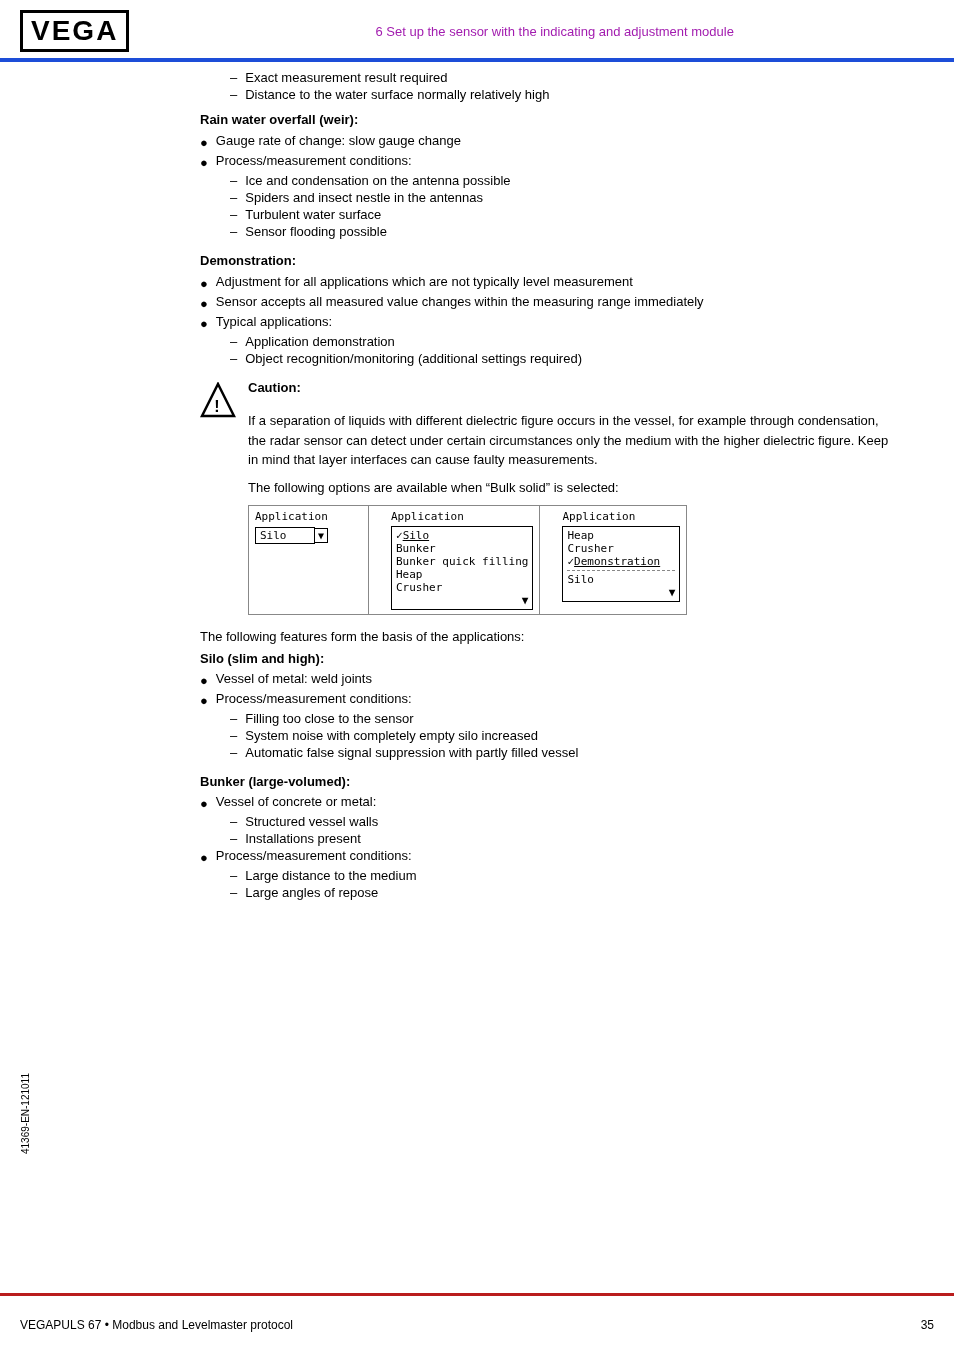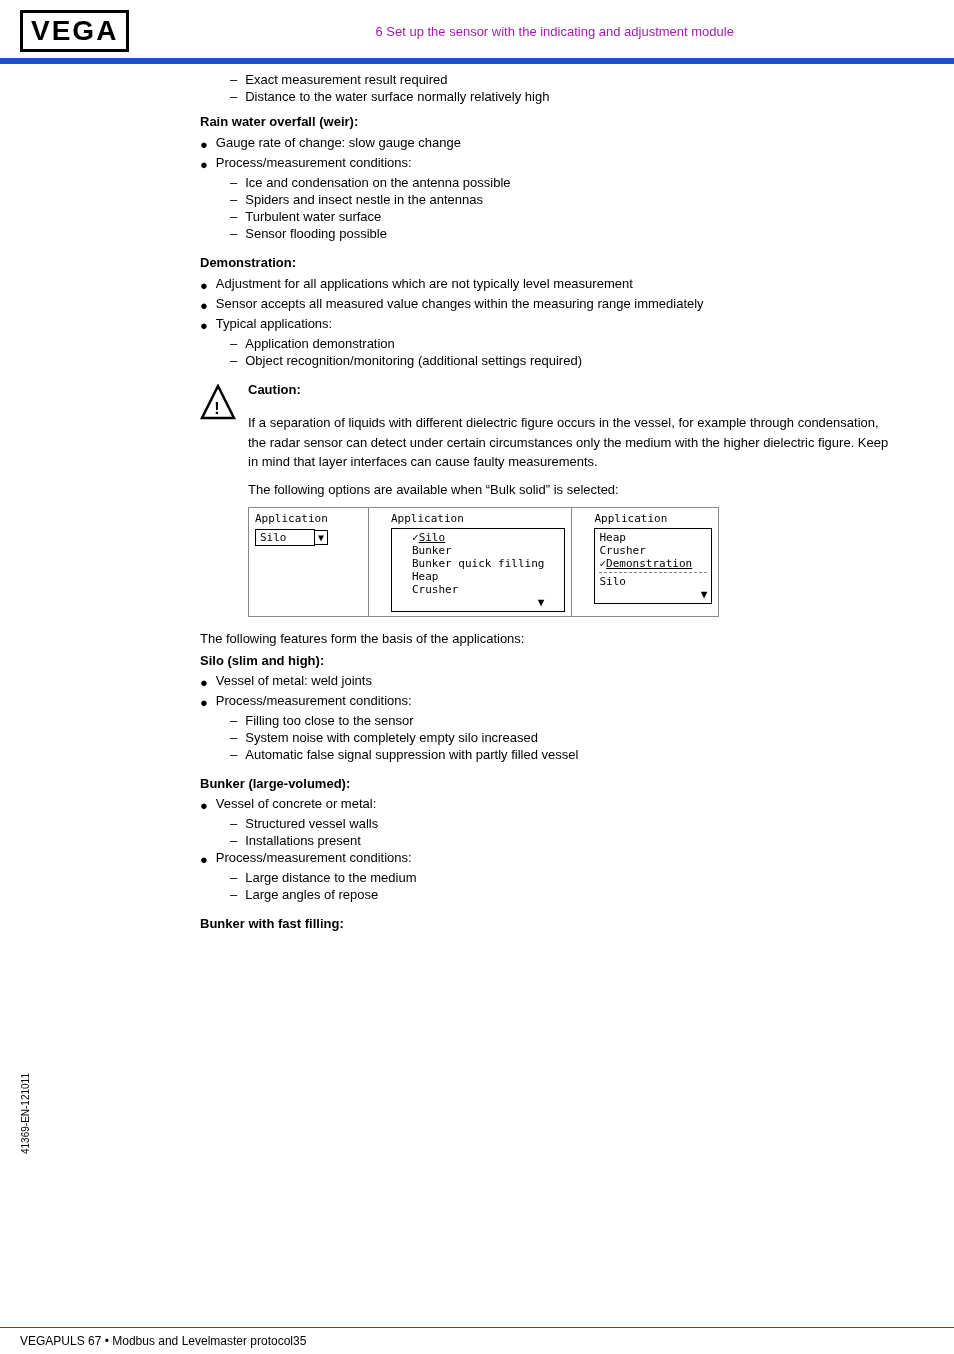--- a/index.html
+++ b/index.html
@@ -11,21 +11,21 @@
       width: 954px;
       min-height: 1354px;
       position: relative;
     }
 
     
     .header {
       display: flex;
       align-items: center;
       padding: 10px 4px 6px 20px;
-      border-bottom: 6px solid #1d4ed8;
+      border-bottom: 4px solid #1d4ed8;
       margin-bottom: 8px;
       justify-content: space-between;
     }
     .logo {
       font-size: 28px;
       font-weight: 900;
       font-family: Arial Black, Arial, sans-serif;
       letter-spacing: 2px;
       color: #000;
       border: 3px solid #000;
@@ -106,24 +106,24 @@
       margin-bottom: 5px;
     }
 
     
     .footer {
       position: absolute;
       bottom: 0;
       left: 0;
       right: 0;
       display: flex;
-      justify-content: flex-start;
+      justify-content: space-between;
       align-items: center;
-      padding: 6px 20px;
-      border-top: 1px solid #b91c1c;
+      padding: 22px 20px;
+      border-top: 3px solid #b91c1c;
       font-size: 12px;
     }
 
     
     .side-text {
       position: absolute;
       left: 20px;
       bottom: 200px;
       font-size: 10px;
       writing-mode: vertical-rl;
@@ -224,21 +224,21 @@
         <div style="border-right:1px solid #888; padding:4px 6px; min-width:120px;">
           <div style="font-size:11px; font-family:monospace; margin-bottom:4px;">Application</div>
           <div style="display:flex; align-items:center; gap:0;">
             <div style="border:1px solid #000; padding:1px 4px; font-size:11px; font-family:monospace; min-width:60px;">Silo</div>
             <div style="border:1px solid #000; border-left:none; padding:1px 3px; font-size:10px; font-family:monospace; cursor:pointer;">▼</div>
           </div>
         </div>
 
         <div style="border-right:1px solid #888; padding:4px 6px; min-width:130px;">
           <div style="font-size:11px; font-family:monospace; margin-bottom:3px;">Application</div>
-          <div style="border:1px solid #000; font-size:11px; font-family:monospace; padding:2px 20px;">
+          <div style="border:1px solid #000; font-size:11px; font-family:monospace; padding:2px 4px;">
             <div>✓<u>Silo</u></div>
             <div>Bunker</div>
             <div>Bunker quick filling</div>
             <div>Heap</div>
             <div>Crusher</div>
             <div style="text-align:right;">▼</div>
           </div>
         </div>
 
         <div style="padding:4px 6px; min-width:130px;">
@@ -303,23 +303,20 @@
     <div class="dash-item">
       <span class="dash">–</span>
       <span>Large distance to the medium</span>
     </div>
     <div class="dash-item">
       <span class="dash">–</span>
       <span>Large angles of repose</span>
     </div>
   </div>
 
-  <div class="section-block">
-    <div class="sub-heading">Bunker with fast filling:</div>
-  </div>
 
 </div>
 
 <div class="side-text">41369-EN-121011</div>
 
 <div class="footer">
   <span>VEGAPULS 67 • Modbus and Levelmaster protocol</span>
   <span>35</span>
 </div>
 

